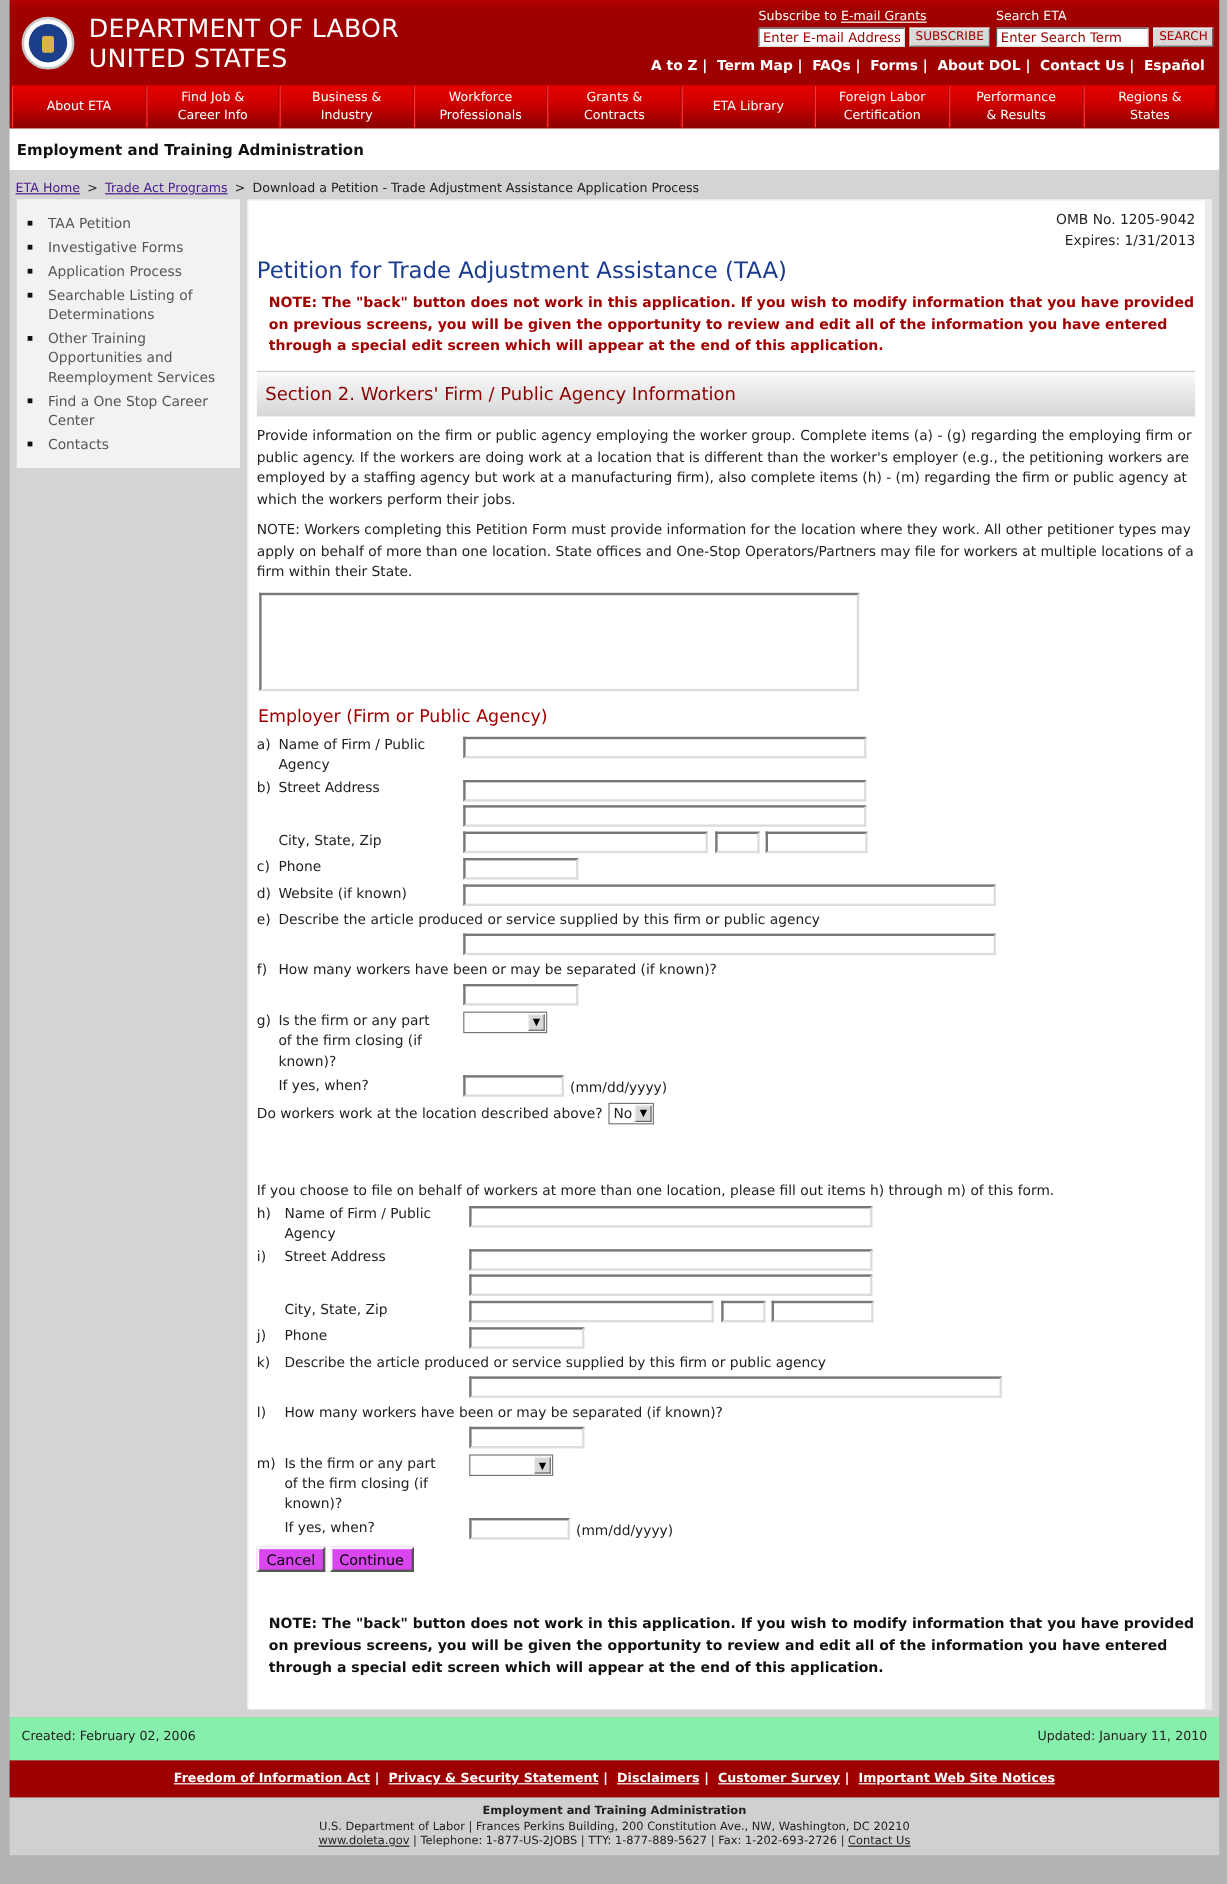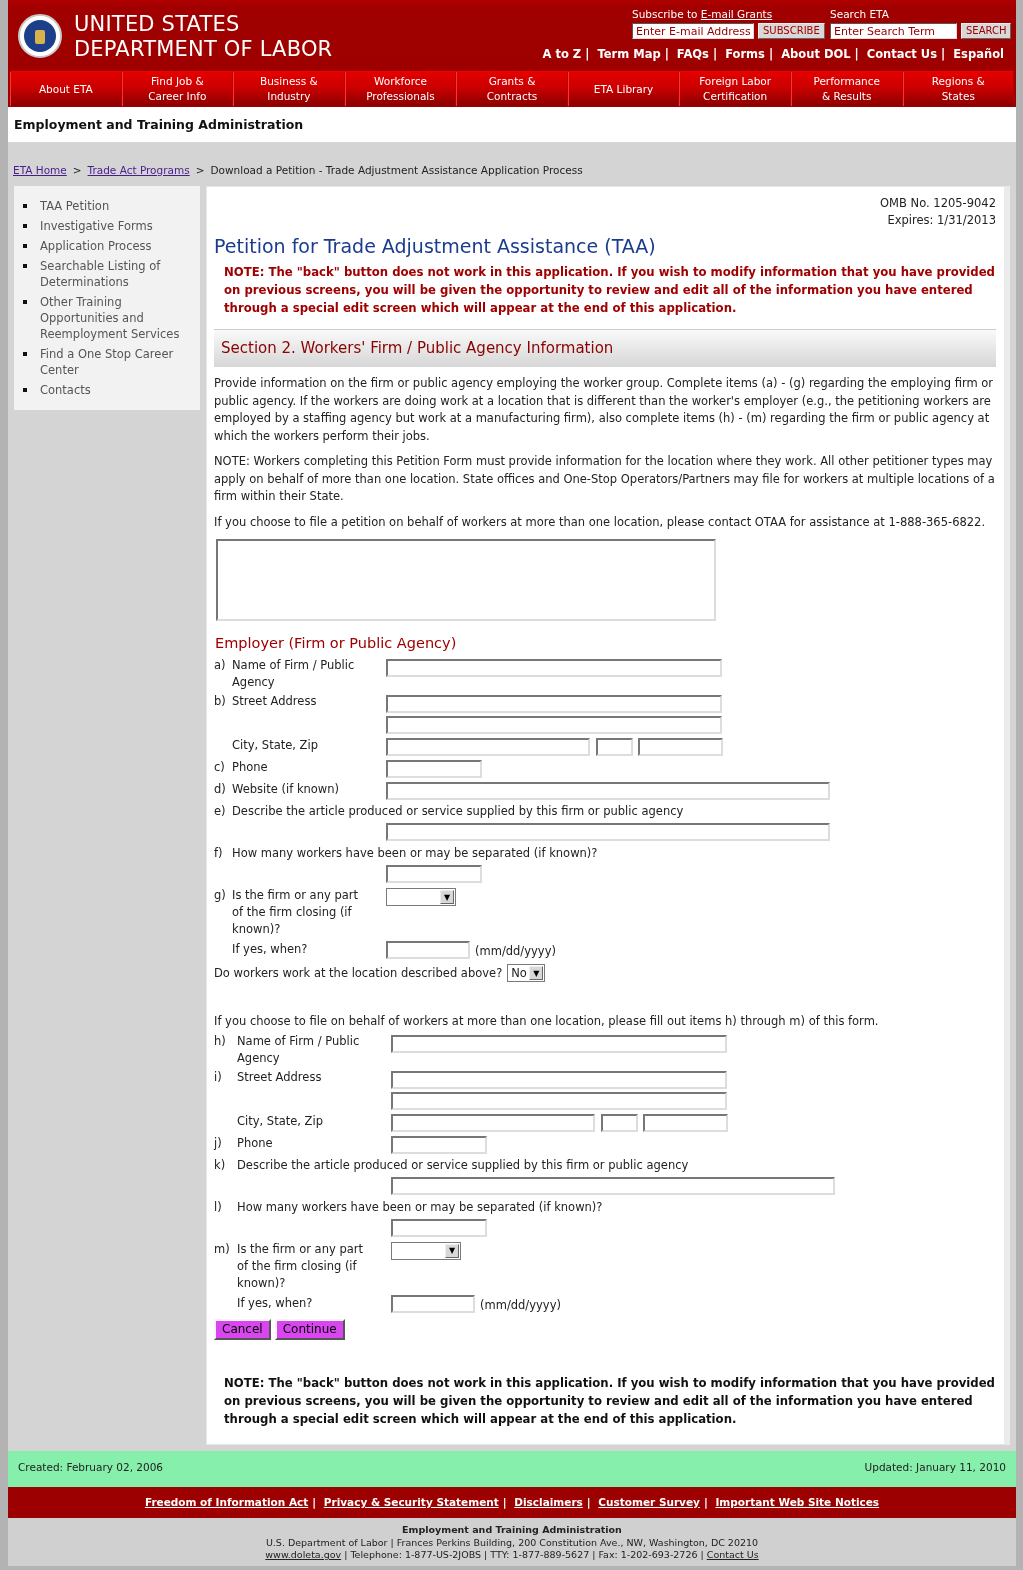--- a/index.html
+++ b/index.html
@@ -65,21 +65,21 @@
   display: flex; align-items: center; justify-content: center;
   background: linear-gradient(#e40000, #cc0000 45%, #8a0000);
   border-right: 1px solid #b40000; border-left: 1px solid #f33;
   white-space: pre-line;
 }
 
 #eta-bar {
   height: 35px; background: #fff; padding: 10px 6px; font-weight: bold; font-size: 12.5px; color: #111;
 }
 #breadcrumb {
-  height: 24px; background: #d4d4d4; padding: 22px 5px; font-size: 10.5px; color: #222;
+  height: 24px; background: #d4d4d4; padding: 9px 5px; font-size: 10.5px; color: #222;
 }
 #breadcrumb a { color: #4a1d8c; text-decoration: underline; }
 #breadcrumb .sep { margin: 0 6px; }
 
 #main-wrap {
   background: #d4d4d4; display: flex; padding: 0 0 6px 0; min-height: 1265px;
 }
 #sidebar {
   width: 186px; margin-left: 6px; margin-right: 6px; background: #f2f2f2;
   height: 224px; padding: 12px 0 0 0;
@@ -157,22 +157,22 @@
 }
 #footer-info a { color: #222; text-decoration: underline; text-align: center; }
 </style>
 </head>
 <body>
 
 <div id="page">
   <div id="header">
     <div id="seal"></div>
     <div id="agency-name">
+      <div>DEPARTMENT OF LABOR</div>
       <div>UNITED STATES</div>
-      <div>DEPARTMENT OF LABOR</div>
     </div>
     <div id="subscribe-block">
       <div class="hdr-label"><span>Subscribe to </span><u>E-mail Grants</u></div>
       <div class="hdr-row">
         <input class="hdr-input" style="width: 122px;" value="Enter E-mail Address">
         <button class="hdr-btn">SUBSCRIBE</button>
       </div>
     </div>
     <div id="search-block">
       <div class="hdr-label">Search ETA</div>
@@ -232,21 +232,20 @@
     <div id="content">
       <div id="omb">
         <div>OMB No. 1205-9042</div>
         <div>Expires: 1/31/2013</div>
       </div>
       <h1 id="page-title">Petition for Trade Adjustment Assistance (TAA)</h1>
       <div class="note-red">NOTE: The "back" button does not work in this application. If you wish to modify information that you have provided on previous screens, you will be given the opportunity to review and edit all of the information you have entered through a special edit screen which will appear at the end of this application.</div>
       <div id="section-head">Section 2. Workers' Firm / Public Agency Information</div>
       <p class="para">Provide information on the firm or public agency employing the worker group. Complete items (a) - (g) regarding the employing firm or public agency. If the workers are doing work at a location that is different than the worker's employer (e.g., the petitioning workers are employed by a staffing agency but work at a manufacturing firm), also complete items (h) - (m) regarding the firm or public agency at which the workers perform their jobs.</p>
       <p class="para">NOTE: Workers completing this Petition Form must provide information for the location where they work. All other petitioner types may apply on behalf of more than one location. State offices and One-Stop Operators/Partners may file for workers at multiple locations of a firm within their State.</p>
-      <p class="para">If you choose to file a petition on behalf of workers at more than one location, please contact OTAA for assistance at 1-888-365-6822.</p>
       <textarea id="multi-textarea" style=""></textarea>
 
       <div id="employer-head">Employer (Firm or Public Agency)</div>
 
       <div class="frow" style="height:36px">
         <div class="lbl">
             <span class="ltr">a)</span>
             <span class="txt" style="padding-right:10px">Name of Firm / Public Agency</span>
           </div>
         <input class="field" style="width: 336px; margin-top: 2px;" value="">
@@ -326,21 +325,21 @@
         <span style="margin-left:5px;margin-top:2px">(mm/dd/yyyy)</span>
       </div>
       <div class="frow" style="height:22px">
         <span>Do workers work at the location described above?</span>
         <div class="sel" style="width:38px;margin-left:5px;margin-top:-1px">
           <span class="val">No</span>
           <span class="arrow">▼</span>
         </div>
       </div>
 
-      <p class="para" style="margin-top:26px">If you choose to file on behalf of workers at more than one location, please fill out items h) through m) of this form.</p>
+      <p class="para" style="margin-top:42px">If you choose to file on behalf of workers at more than one location, please fill out items h) through m) of this form.</p>
 
       <div class="frow" style="height:36px;margin-top:2px">
         <div class="lbl" style="width:177px">
             <span class="ltr w2">h)</span>
             <span class="txt" style="padding-right:10px">Name of Firm / Public Agency</span>
           </div>
         <input class="field" style="width: 336px; margin-top: 2px;" value="">
       </div>
       <div class="frow" style="height:22px">
         <div class="lbl" style="width:177px">

